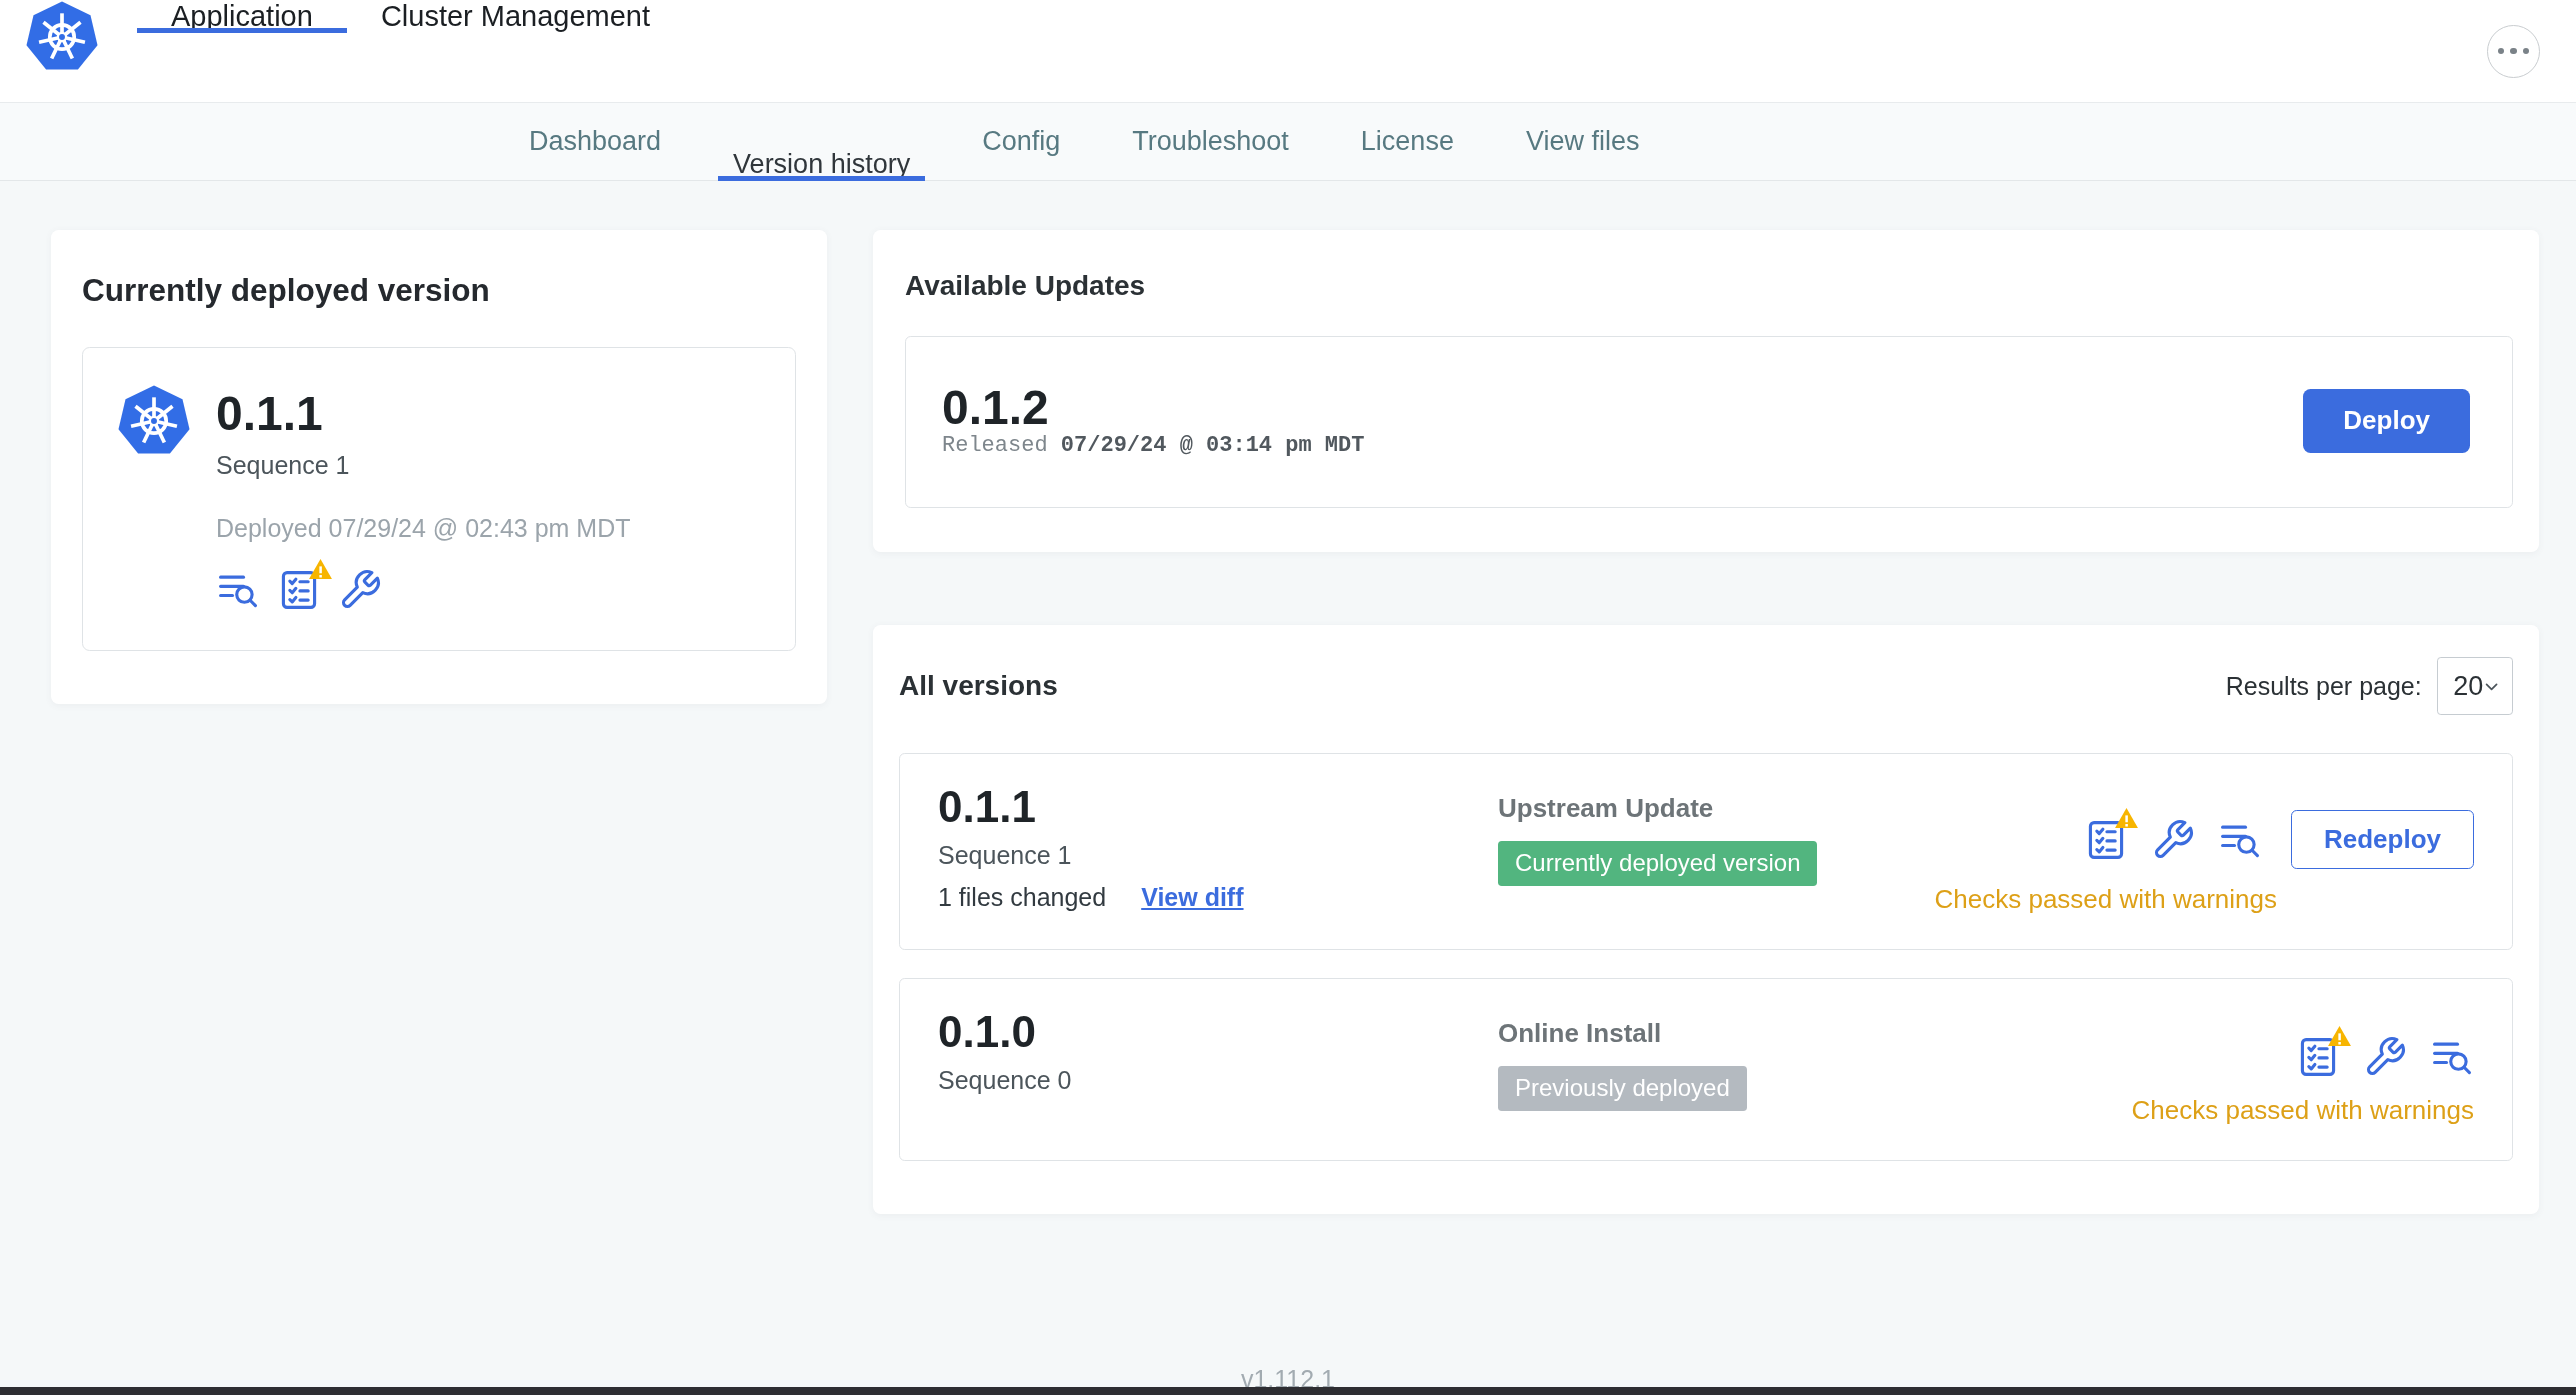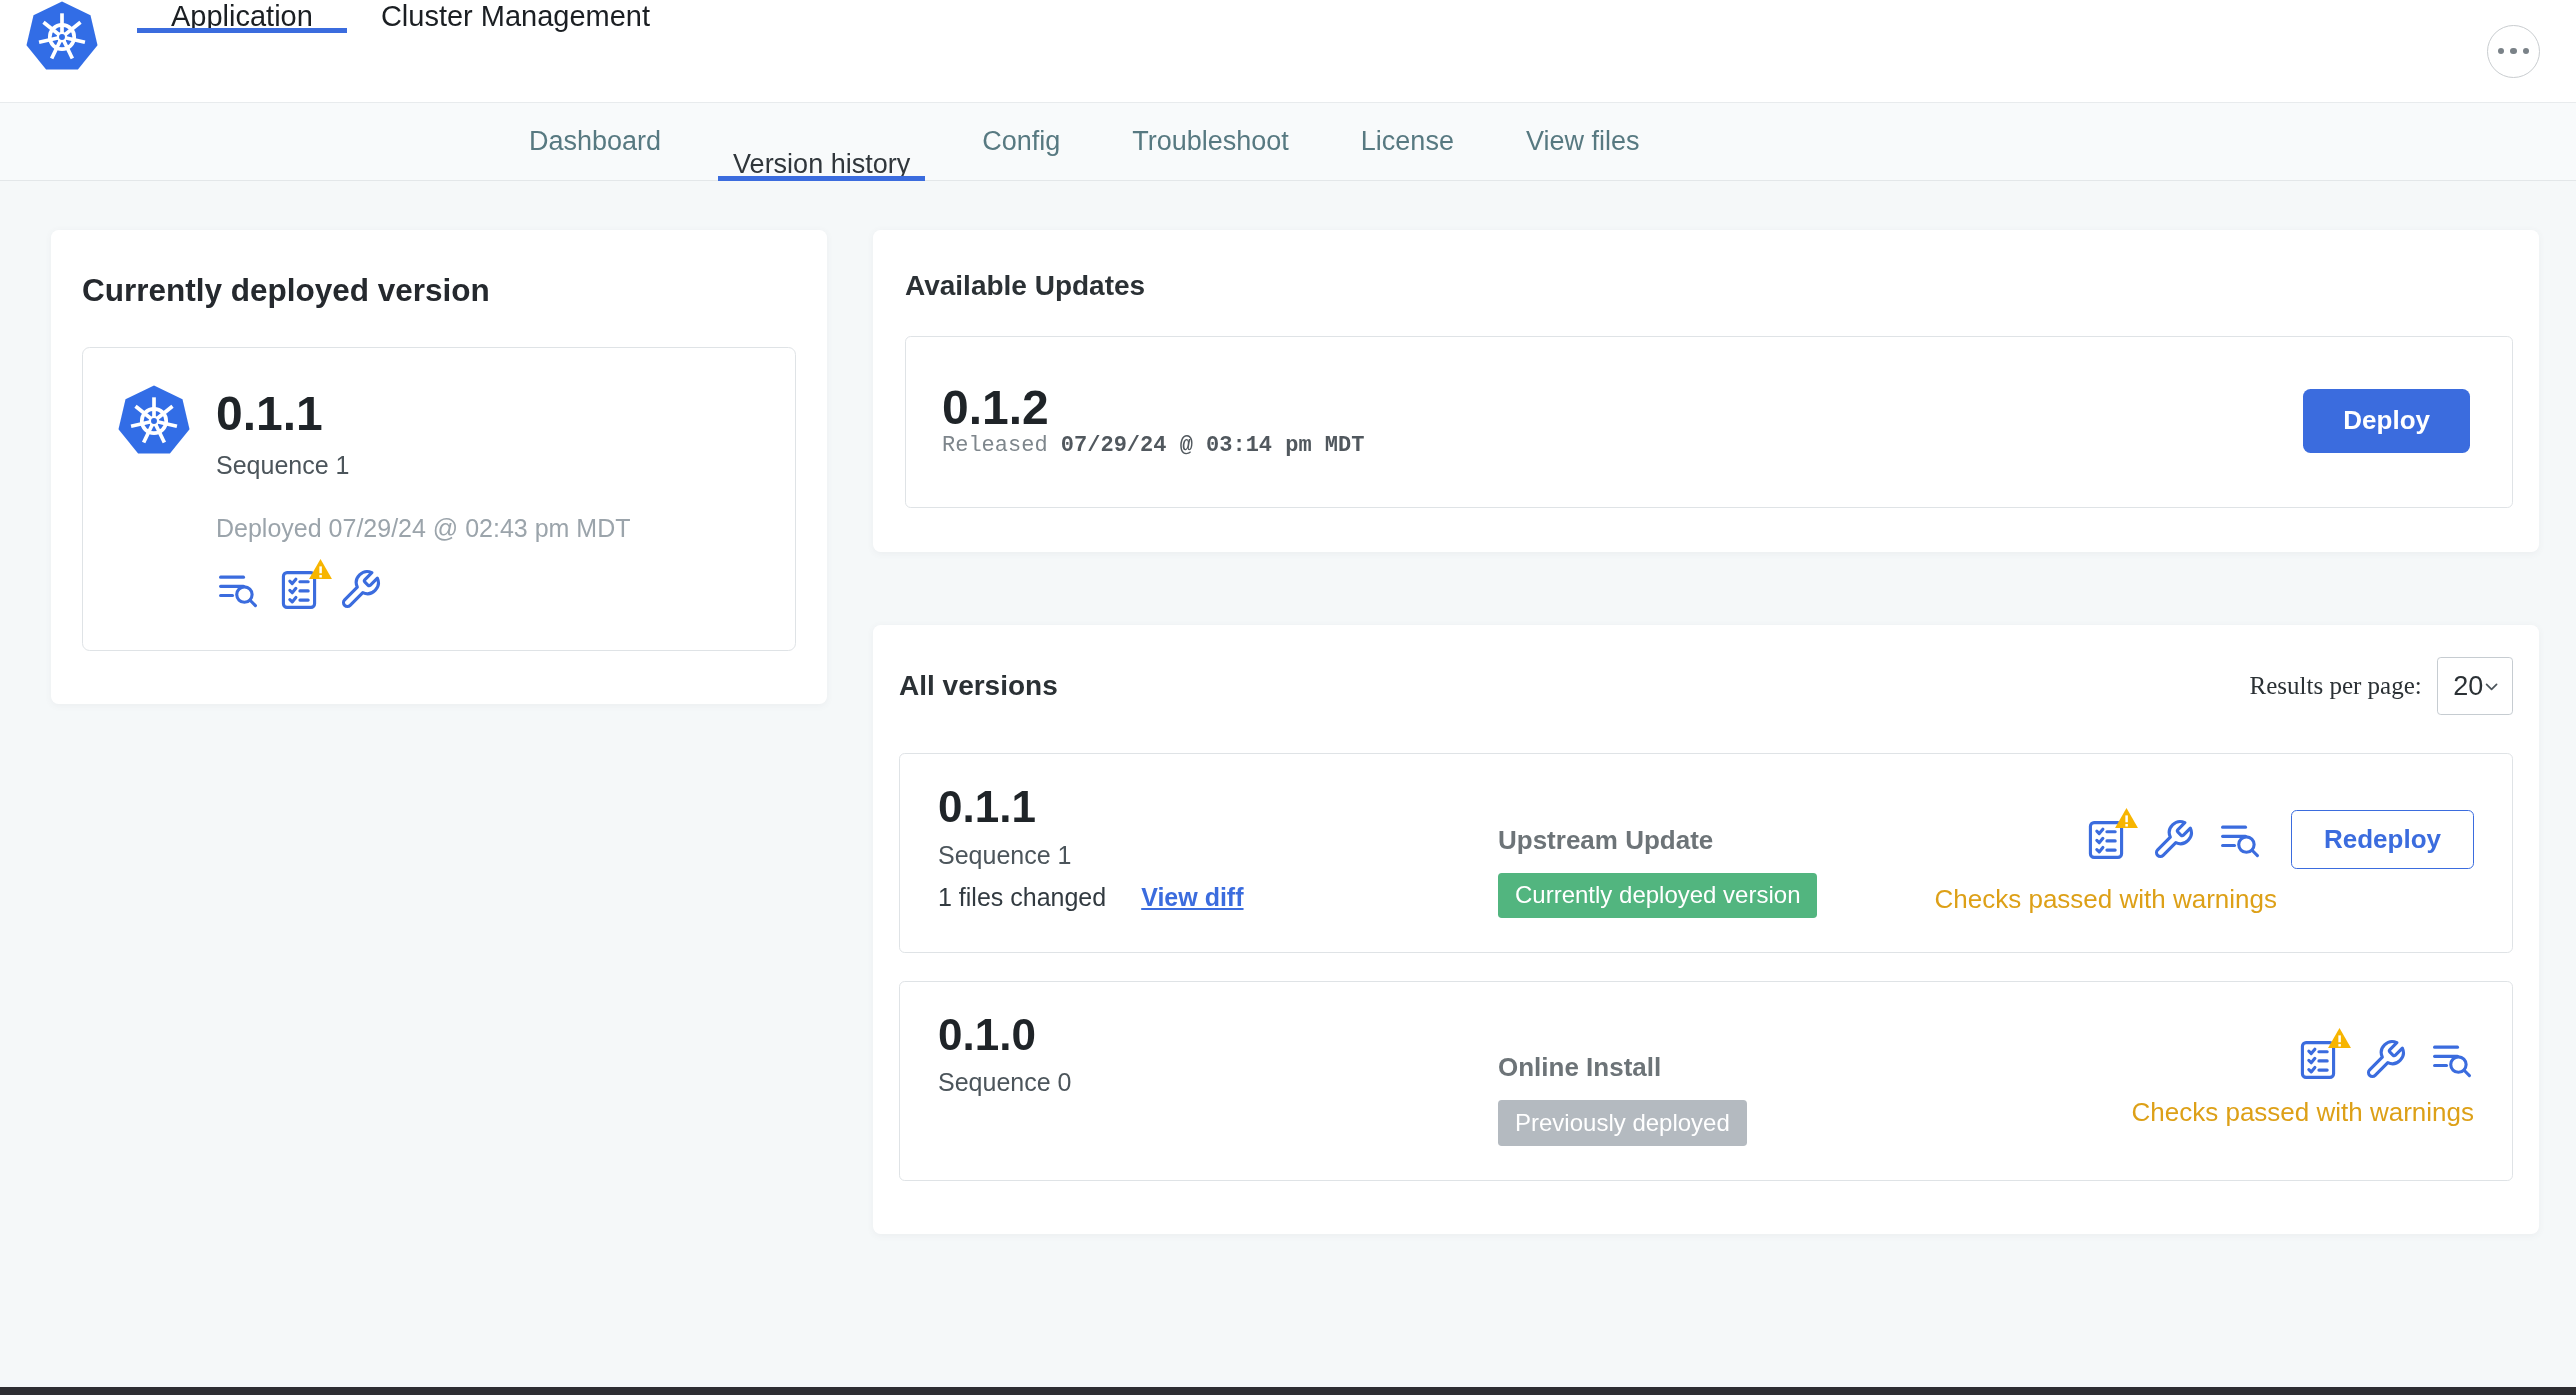--- a/index.html
+++ b/index.html
@@ -90,21 +90,21 @@
   .deploy-btn {
     margin-left:auto; margin-right:17px; background:var(--accent-blue,#3b6cde); color:#fff;
     border:none; border-radius:7.6px; height:64px; padding:0 40px;
     font-size:26px; font-weight:bold; font-family:inherit; cursor:pointer;
   }
 
   
   .allversions-card { padding:32px 26px 53px; }
   .av-header { display:flex; align-items:center; }
   .av-right { margin-left:auto; display:flex; align-items:center; }
-  .rpp-label { font-size:25px; color:#2b3135;font-family:Liberation Serif, serif; }
+  .rpp-label { font-size:25px; color:#2b3135; }
   .rpp-select {
     margin-left:15.3px; width:76px; height:58px; border:1px solid #c6ccd1;
     border-radius:3.8px; background:#fff; display:flex; align-items:center;
     justify-content:space-between; padding:0 11.5px 0 15.3px; font-size:27px;
     color:#2b3135; cursor:pointer;
   }
   .rpp-select svg { width:21px; height:21px; }
 
   .version-row {
     margin-top:38px; border:1px solid #dfe3e6; border-radius:5.7px;
@@ -113,21 +113,21 @@
   .version-row + .version-row { margin-top:28px; }
   .vr-left { width:560px; }
   .vr-version { font-size:44px; font-weight:bold; color:#1f2428; line-height:1; }
   .vr-seq { margin-top:11.5px; font-size:25px; color:#4c555b; }
   .vr-files { margin-top:13.4px; display:flex; align-items:flex-start; gap:35px; }
   .vr-files-text { font-size:25px; color:#323a40; }
   .view-diff {
     font-size:25px; font-weight:bold; color:var(--accent-blue,#3b6cde);
     text-decoration:underline; cursor:pointer;
   }
-  .vr-mid { padding-top:7.6px;margin-top:32px; }
+  .vr-mid { padding-top:7.6px; }
   .vr-source { font-size:26px; font-weight:bold; color:#6d7478; }
   .badge {
     display:inline-block; margin-top:17px; padding:8.6px 17px; border-radius:3.8px;
     font-size:24px; color:#fff; white-space:nowrap;
   }
   .badge-green { background:var(--green-badge,#52b57f); }
   .badge-gray  { background:var(--gray-badge,#b4bac0); }
 
   .vr-right { margin-left:auto; display:flex; flex-direction:column; align-items:flex-end; padding-top:25px; }
   .vr-actions { display:flex; align-items:center; gap:29px; }

